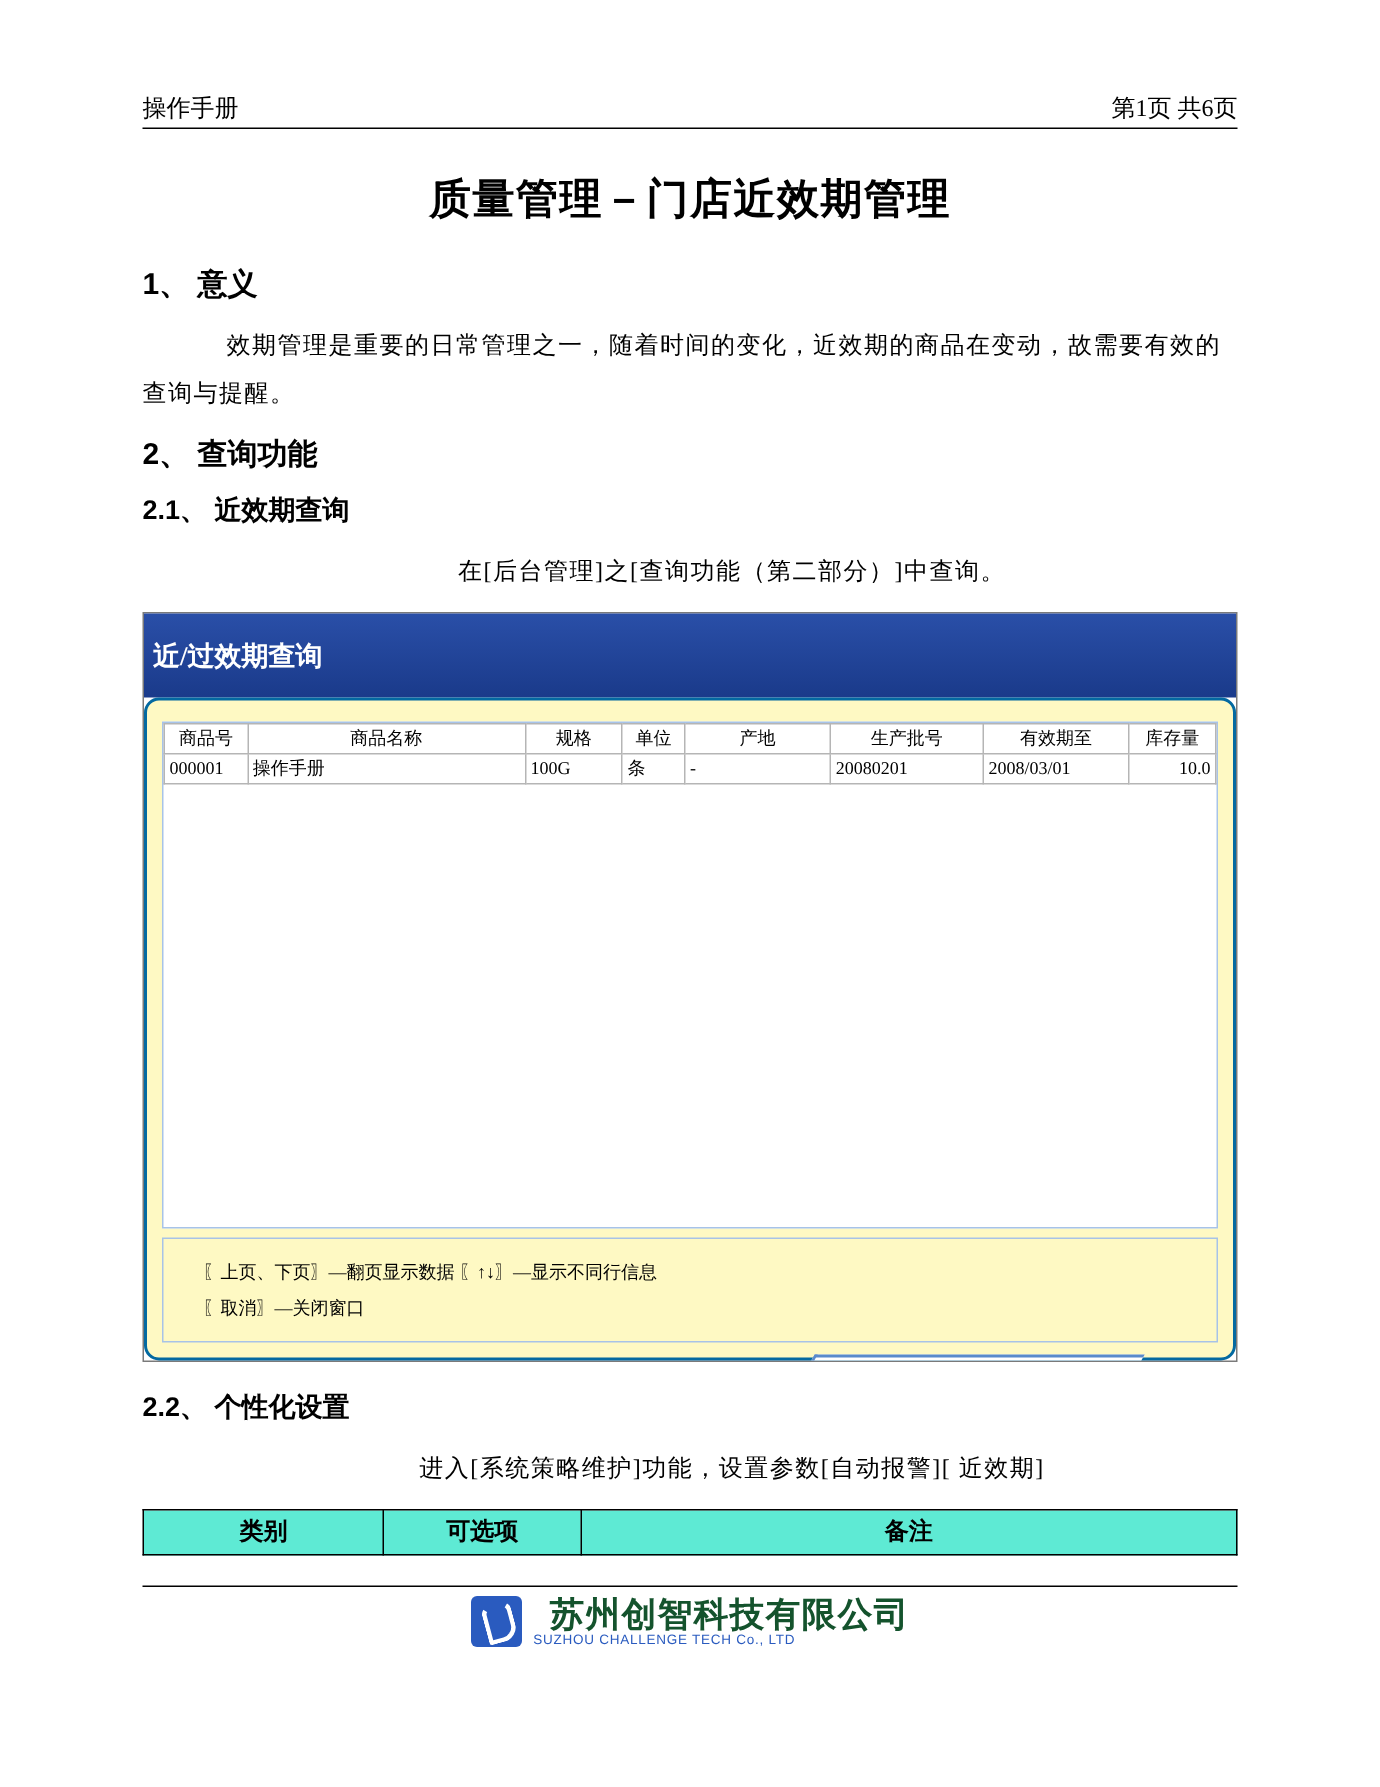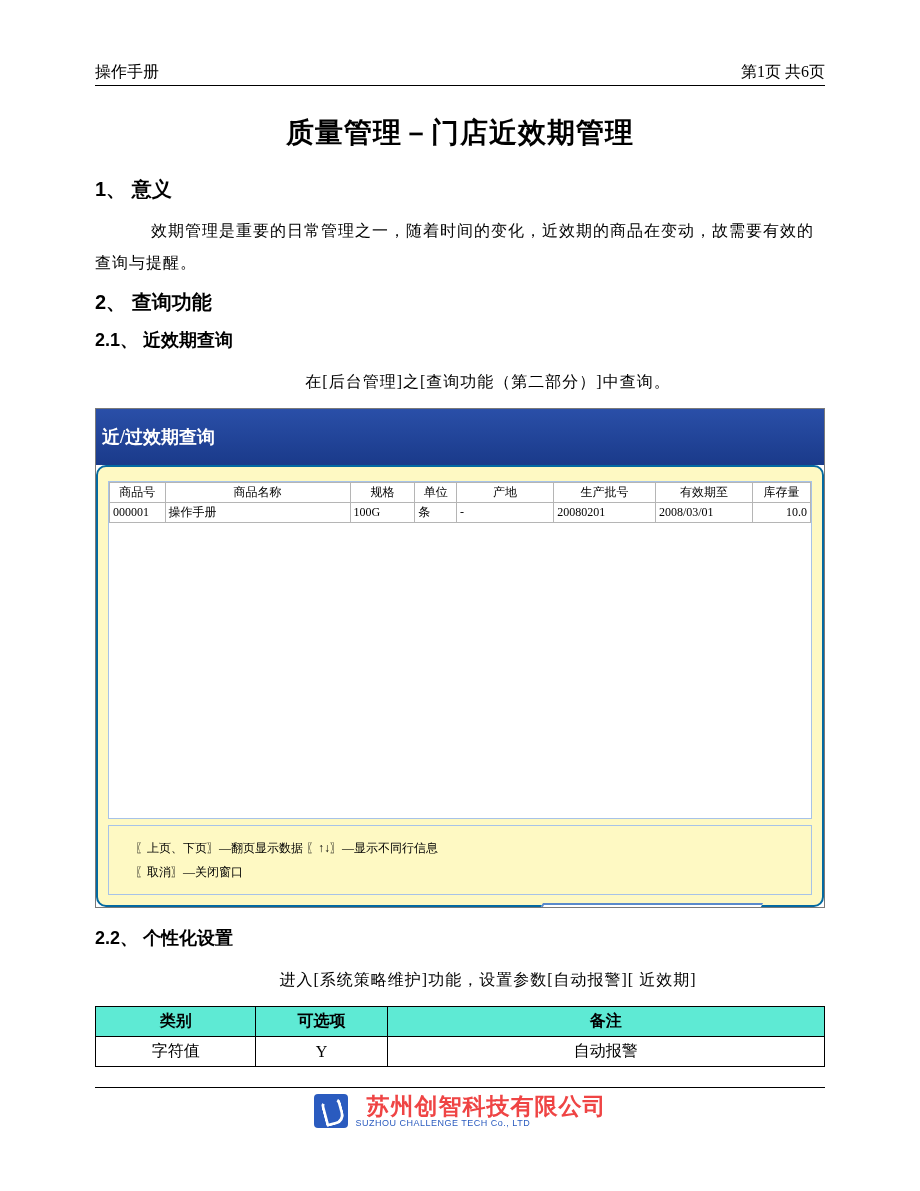--- a/index.html
+++ b/index.html
@@ -162,21 +162,21 @@
     width:14px;height:20px;
     border:3px solid #fff;
     border-radius:6px 6px 10px 2px;
     top:5px;left:9px;
     transform:rotate(-15deg);
     border-top-color:transparent;
   }
   .logo-text-cn {
     font-family:"SimHei","黑体",sans-serif;
     font-size:23px;
-    color:#ef4444;
+    color:#14532d;
     font-weight:bold;
     letter-spacing:1px;
     line-height:1;
     margin-left:11px;
   }
   .logo-text-en {
     font-family:Arial,sans-serif;
     font-size:9px;
     color:#2a5bbf;
     letter-spacing:0.5px;
@@ -253,25 +253,20 @@
 </h3>
 <p class="para-noindent">进入[系统策略维护]功能，设置参数[自动报警][ 近效期]</p>
 
 <table class="settings-table">
   <tbody>
       <tr>
     <th class="st-col1">类别</th>
     <th class="st-col2">可选项</th>
     <th class="st-col3">备注</th>
   </tr>
-  <tr>
-    <td>字符值</td>
-    <td>Y</td>
-    <td>自动报警</td>
-  </tr>
 </tbody>
   </table>
 
 <div class="footer-rule"></div>
 <div class="footer-logo">
   <div class="logo-mark"></div>
   <div>
     <div class="logo-text-cn">苏州创智科技有限公司</div>
     <div class="logo-text-en">SUZHOU CHALLENGE TECH Co., LTD</div>
   </div>

